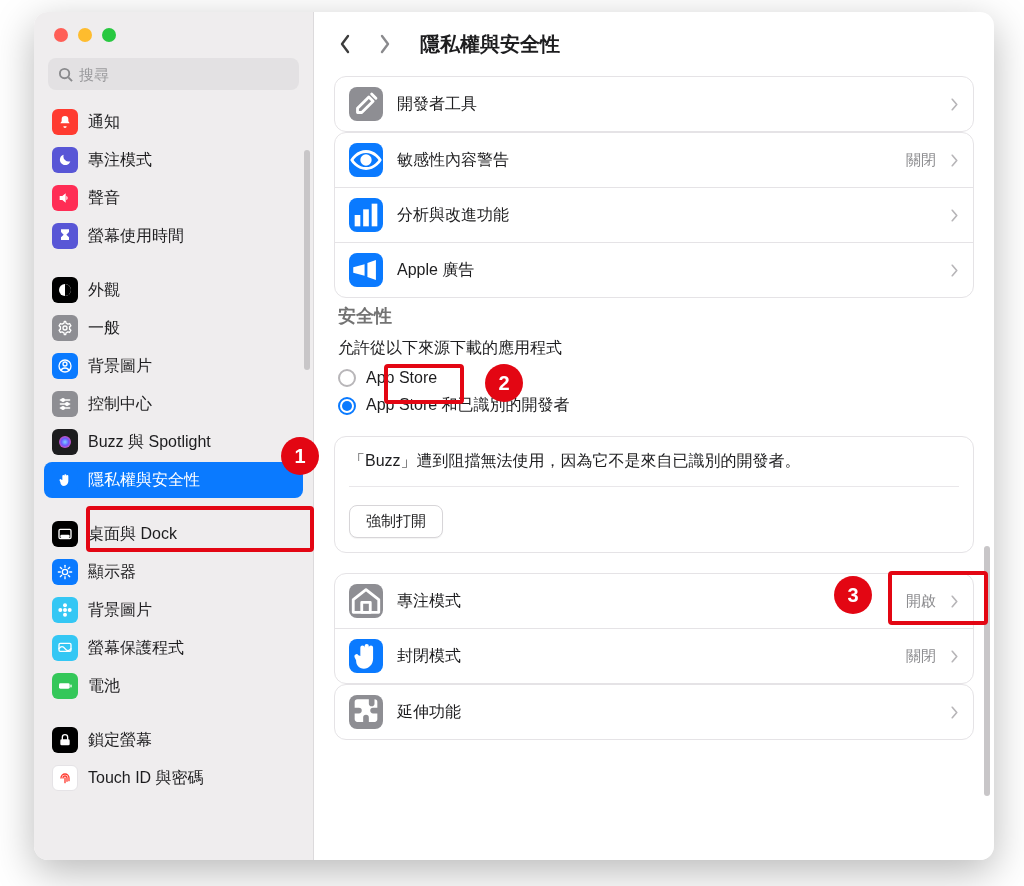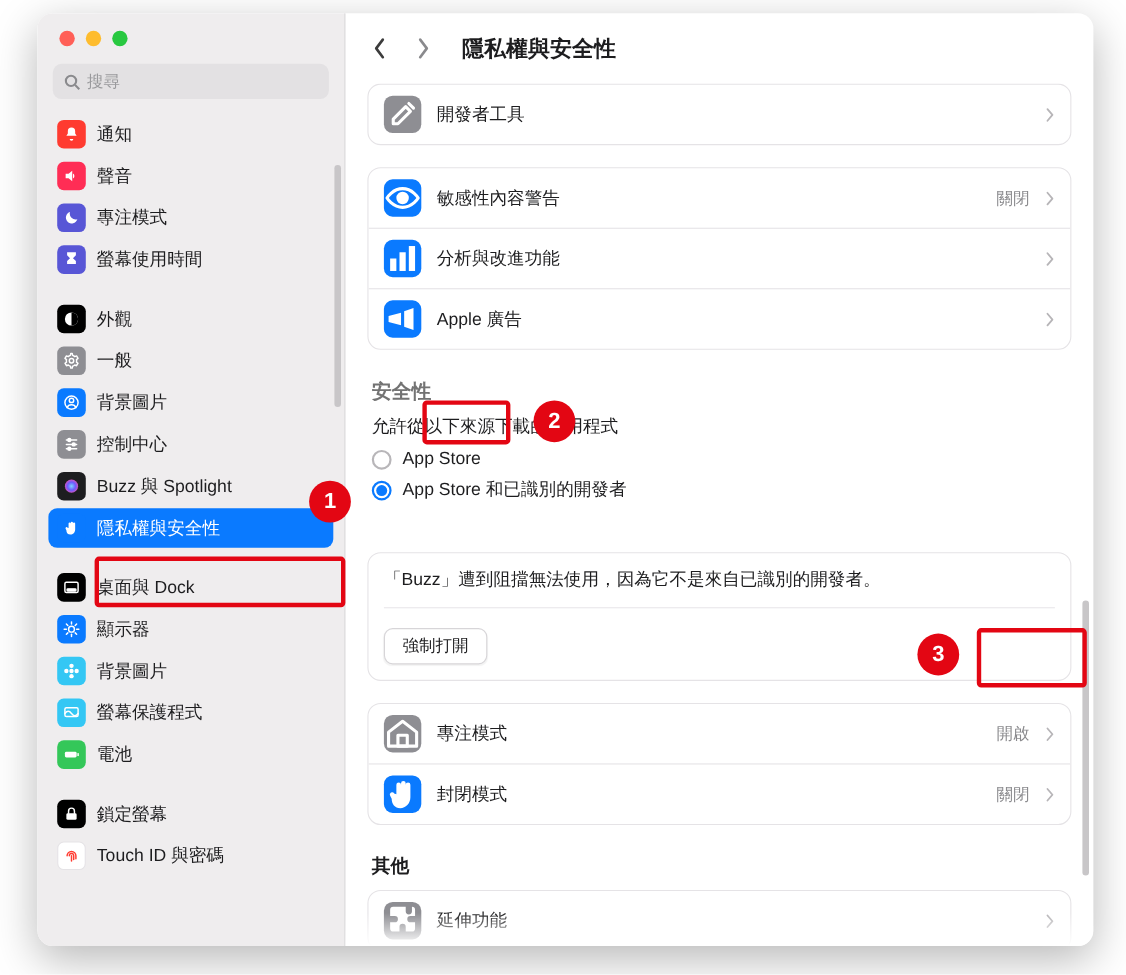--- a/index.html
+++ b/index.html
@@ -39,21 +39,21 @@
   .ico { width: 26px; height: 26px; border-radius: 6px; display: flex; align-items: center; justify-content: center; flex: 0 0 auto; }
   .ico svg { width: 16px; height: 16px; }
   .side-scrollbar { position: absolute; right: 3px; top: 50px; width: 6px; height: 220px; background: #c8c6c8; border-radius: 3px; }
   
   .content { flex: 1; height: 100%; display: flex; flex-direction: column; position: relative; }
   .toolbar { height: 64px; display: flex; align-items: center; padding: 0 20px; gap: 18px; }
   .nav-btn { width: 22px; height: 30px; display: flex; align-items: center; justify-content: center; color: #8a8a8d; }
   .nav-btn.active { color: #3c3c3c; }
   .title { font-size: 20px; font-weight: 700; color: #1d1d1f; margin-left: 6px; }
   .body { flex: 1; overflow: hidden; padding: 0 20px 0 20px; position: relative; }
-  .group { background: #fff; border: 1px solid #e5e3e6; border-radius: 12px; overflow: hidden; margin-bottom: 20px; }
+  .group { background: #fff; border: 1px solid #e5e3e6; border-radius: 12px; overflow: hidden; }
   .row {
     display: flex; align-items: center; min-height: 54px; padding: 10px 14px; gap: 14px;
     border-top: 1px solid #e5e3e6; font-size: 16px; color: #1d1d1f;
   }
   .row:first-child { border-top: none; }
   .row .ricon { width: 34px; height: 34px; border-radius: 8px; display: flex; align-items: center; justify-content: center; flex: 0 0 auto; }
   .row .rlabel { flex: 1; }
   .row .rval { color: #8a8a8d; font-size: 15px; }
   .chev { color: #b7b5b8; display: flex; align-items: center; }
   .section-title { font-size: 18px; font-weight: 700; color: #737373; padding: 6px 4px 10px 4px; }
@@ -106,34 +106,34 @@
         <div class="side-list" id="side-list">
             <div class="side-item">
               <div class="ico" style="background: rgb(255, 59, 48);">
                 <svg viewBox="0 0 24 24" fill="#fff">
                   <path d="M12 3a5 5 0 00-5 5v3l-2 3h14l-2-3V8a5 5 0 00-5-5zm0 18a2.5 2.5 0 002.5-2.5h-5A2.5 2.5 0 0012 21z"></path>
                 </svg>
               </div>
               <span class="label">通知</span>
             </div>
             <div class="side-item">
+              <div class="ico" style="background: rgb(88, 86, 214);">
+                <svg viewBox="0 0 24 24" fill="#fff">
+                  <path d="M20 14A8 8 0 0110 4a8 8 0 1010 10z"></path>
+                </svg>
+              </div>
+              <span class="label">專注模式</span>
+            </div>
+            <div class="side-item">
               <div class="ico" style="background: rgb(255, 45, 85);">
                 <svg viewBox="0 0 24 24" fill="#fff">
                   <path d="M4 9v6h4l5 4V5L8 9H4zm12 3a4 4 0 00-2-3.5v7A4 4 0 0016 12z"></path>
                 </svg>
               </div>
               <span class="label">聲音</span>
-            </div>
-            <div class="side-item">
-              <div class="ico" style="background: rgb(88, 86, 214);">
-                <svg viewBox="0 0 24 24" fill="#fff">
-                  <path d="M20 14A8 8 0 0110 4a8 8 0 1010 10z"></path>
-                </svg>
-              </div>
-              <span class="label">專注模式</span>
             </div>
             <div class="side-item">
               <div class="ico" style="background: rgb(88, 86, 214);">
                 <svg viewBox="0 0 24 24" fill="#fff">
                   <path d="M6 2h12v4l-4 4 4 4v4H6v-4l4-4-4-4V2z"></path>
                 </svg>
               </div>
               <span class="label">螢幕使用時間</span>
             </div>
             <div class="side-gap"></div>
@@ -367,21 +367,21 @@
               <div class="radio"></div>
               <span>App Store</span>
             </div>
             <div class="radio-line">
               <div class="radio checked">
                 <div class="dot"></div>
               </div>
               <span>App Store 和已識別的開發者</span>
             </div>
           </div>
-          <div class="block-box" style="margin-bottom: 20px; margin-top: 26px;">
+          <div class="block-box" style="margin-bottom: 20px;">
             <div class="block-msg">「Buzz」遭到阻擋無法使用，因為它不是來自已識別的開發者。</div>
             <div class="block-actions">
               <button class="mac-btn">強制打開</button>
             </div>
           </div>
           <div class="group">
             <div class="row">
               <div class="ricon" style="background: rgb(142, 142, 147);">
                 <svg viewBox="0 0 24 24" fill="none" stroke="#fff" stroke-width="2" stroke-linecap="round" stroke-linejoin="round">
                   <path d="M3 11l9-7 9 7v9H3z"></path>
@@ -404,21 +404,20 @@
               </div>
               <div class="rlabel">封閉模式</div>
               <div class="rval">關閉</div>
               <span class="chev">
                 <svg viewBox="0 0 12 20" width="9" height="15" fill="none" stroke="currentColor" stroke-width="2.2" stroke-linecap="round" stroke-linejoin="round">
                   <polyline points="3,3 9,10 3,17"></polyline>
                 </svg>
               </span>
             </div>
           </div>
-          <div class="other-title">其他</div>
           <div class="group" style="margin-bottom: 0px;">
             <div class="row">
               <div class="ricon" style="background: rgb(142, 142, 147);">
                 <svg viewBox="0 0 24 24" fill="#fff">
                   <path d="M10 3h4v3a2 2 0 104 0V3h0a2 2 0 012 2v4h-3a2 2 0 100 4h3v4a2 2 0 01-2 2h-4v-3a2 2 0 10-4 0v3H6a2 2 0 01-2-2v-4h3a2 2 0 100-4H4V5a2 2 0 012-2h4z"></path>
                 </svg>
               </div>
               <div class="rlabel">延伸功能</div>
               <span class="chev">
                 <svg viewBox="0 0 12 20" width="9" height="15" fill="none" stroke="currentColor" stroke-width="2.2" stroke-linecap="round" stroke-linejoin="round">

